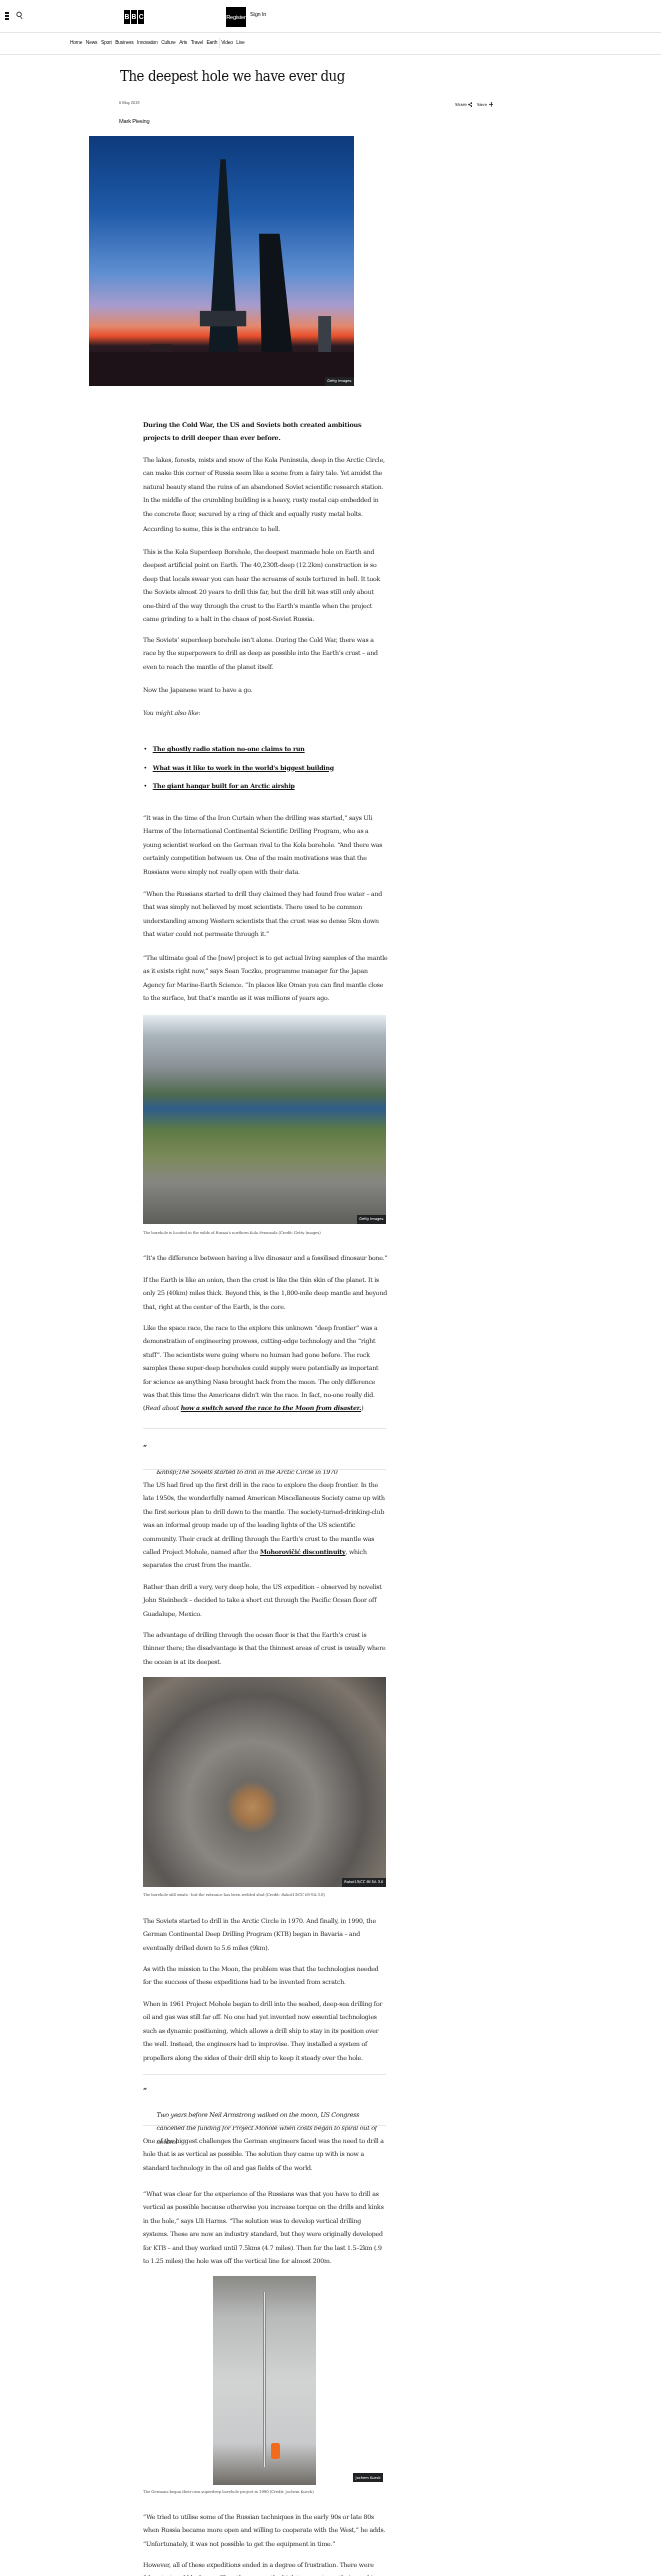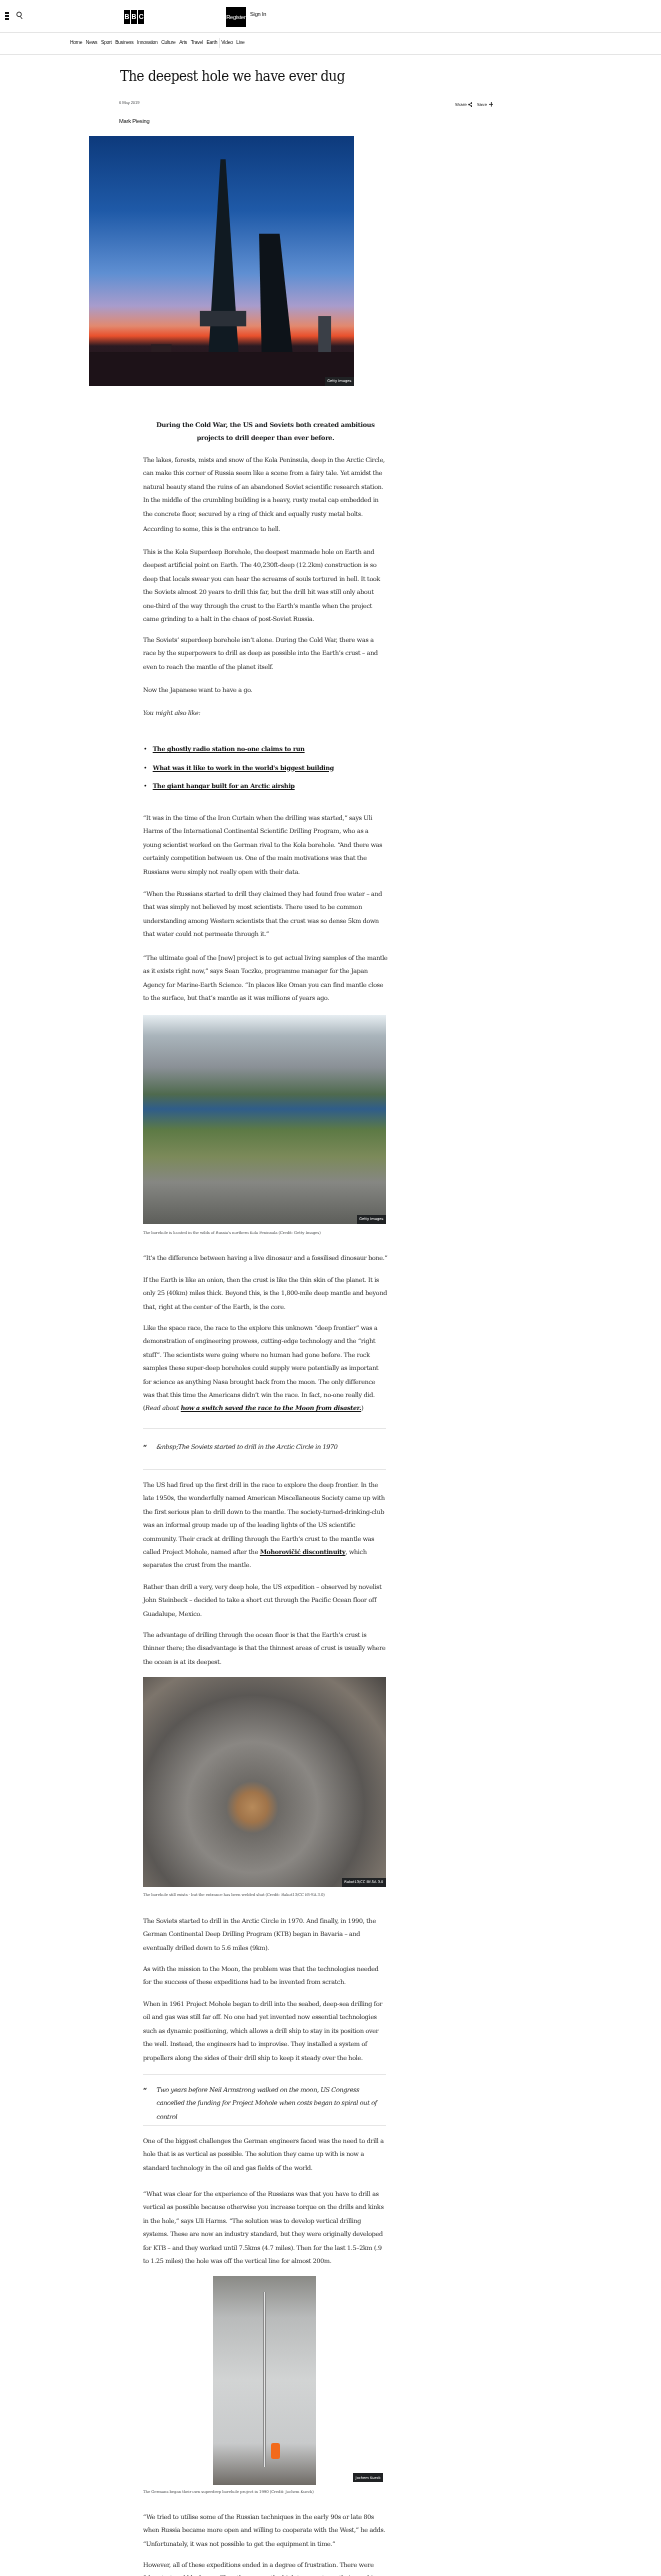--- a/index.html
+++ b/index.html
@@ -29,31 +29,31 @@
   .save-btn { position: absolute; left: 477px; top: 102px; display: flex; align-items: center; gap: 1.5px; font-family: "DejaVu Sans", sans-serif; font-size: 4.1px; color: #141414; }
   .author { position: absolute; left: 119px; top: 118px; font-family: "Liberation Sans", sans-serif; font-size: 5.7px; color: #141414; letter-spacing: -0.2px; }
 
   
   .img { position: absolute; overflow: hidden; }
   .credit { position: absolute; right: 0; bottom: 0; background: #202224; color: #fff; font-family: "DejaVu Sans", sans-serif; font-size: 3.6px; padding: 2.6px 2.6px; }
   .caption { position: absolute; font-family: "DejaVu Serif", serif; font-size: 3.9px; color: #545658; letter-spacing: -0.1px; }
 
   
   .body-text { position: absolute; left: 143px; width: 245px; font-family: "DejaVu Serif", serif; font-size: 6.2px; line-height: 13.4px; color: #2a2a2a; letter-spacing: -0.2px; }
-  .standfirst { font-weight: bold; font-size: 6.4px; color: #202224; text-align: center; }
+  .standfirst { font-weight: bold; font-size: 6.4px; color: #202224; }
   .body-text a { color: #141414; text-decoration: underline; font-weight: bold; }
   .body-text em { font-style: italic; }
   .related { position: absolute; left: 147px; font-family: "DejaVu Serif", serif; font-size: 6.2px; letter-spacing: -0.2px; }
   .related li { list-style: none; position: relative; padding-left: 5.7px; margin-bottom: 6.2px; line-height: 12.4px; }
   .related li::before { content: "•"; position: absolute; left: -3.6px; top: 0; color: #141414; }
   .related a { color: #141414; font-weight: bold; text-decoration: underline; }
   .divider { position: absolute; left: 143px; width: 243px; height: 0.5px; background: #e6e6e6; }
   .pullquote { position: absolute; left: 143px; width: 243px; font-family: "DejaVu Serif", serif; font-style: italic; font-size: 6.4px; line-height: 13.4px; color: #2a2a2a; letter-spacing: -0.3px; }
   .pullquote .qmark { position: absolute; left: 0; top: 0; font-family: "DejaVu Serif", serif; font-style: normal; font-weight: bold; font-size: 7.2px; color: #141414; }
-  .pullquote .qtext { display: block; padding-left: 13.4px; }
+  .pullquote .qtext { display: block; padding-left: 13.4px; margin-top: 25px; }
 </style>
 </head>
 <body>
 
 <div class="topbar">
   <div class="menu-icon">
       <span></span>
       <span></span>
       <span></span>
     </div>

